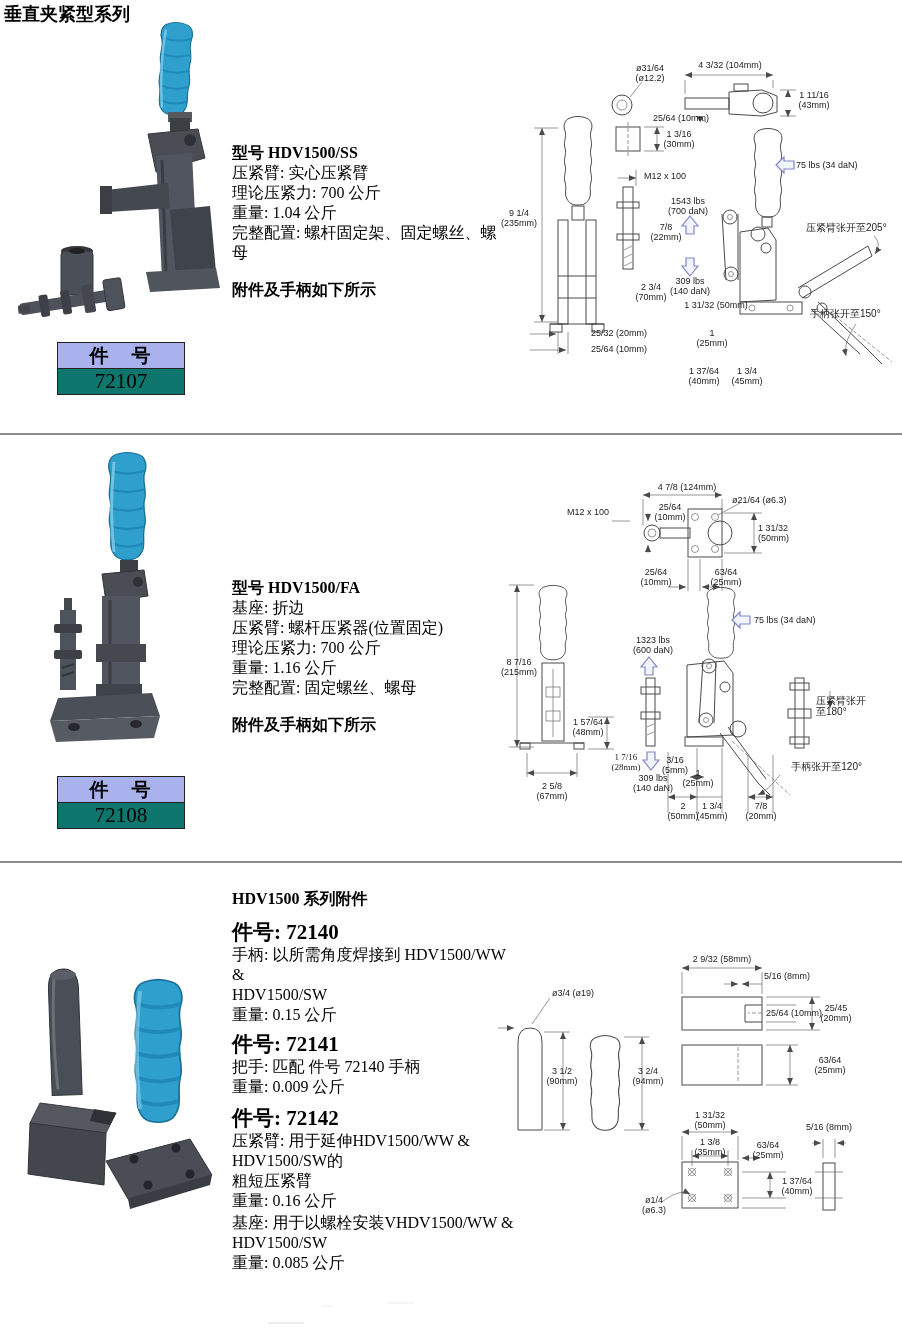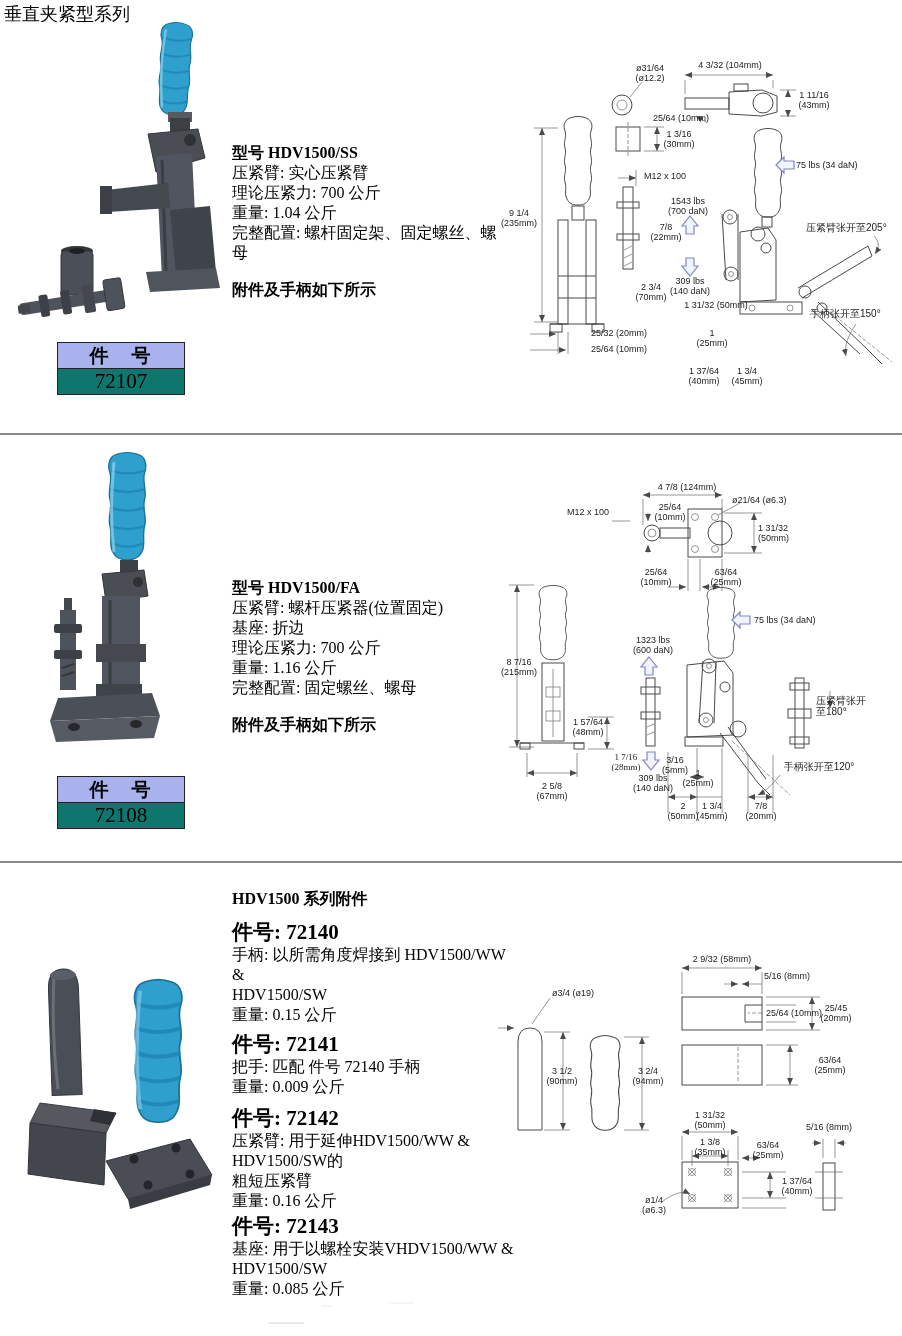--- a/index.html
+++ b/index.html
@@ -1,18 +1,18 @@
 <!DOCTYPE html>
 <html><head>
 <meta charset="utf-8">
 <style>
   html,body{margin:0;padding:0;background:#fff;}
   body{width:902px;height:1336px;position:relative;font-family:"Liberation Serif",serif;color:#000;overflow:hidden;}
   .abs{position:absolute;}
-  .page-title{font-size:18px;font-weight:normal;}
+  .page-title{font-size:18px;font-weight:bold;}
   .spec{font-size:16px;line-height:20px;white-space:pre-line;}
   .spec-model{font-weight:bold;}
   .spec-note{font-weight:bold;margin-top:17px;}
   .divider{position:absolute;left:0;width:902px;height:2px;background:#8a8a8a;}
   .ptable{position:absolute;border:1px solid #222;width:126px;text-align:center;}
   .ptable .hd{background:#aab2ee;border-bottom:1px solid #222;font-weight:bold;font-size:19px;height:25px;line-height:25px;letter-spacing:2px;}
   .ptable .val{background:#0f766e;font-size:21px;height:25px;line-height:25px;}
   .drawing{position:absolute;}
   .drawing svg{position:absolute;left:0;top:0;}
   .dlabel{position:absolute;font-family:"Liberation Sans",sans-serif;font-size:9px;line-height:10px;color:#222;white-space:pre-line;text-align:center;}
@@ -242,22 +242,22 @@
   <rect x="66" y="236" width="46" height="14" fill="#3f434a"></rect>
   <polygon points="28,250 122,245 130,268 20,273" fill="#4b4f57"></polygon>
   <polygon points="20,273 130,268 124,290 26,294" fill="#565a62"></polygon>
   <ellipse cx="44" cy="279" rx="6" ry="4" fill="#26282c"></ellipse>
   <ellipse cx="106" cy="276" rx="6" ry="4" fill="#26282c"></ellipse>
 </svg>
 </div>
 
 <div class="abs" style="left:232px;top:578px;width:276px;">
   <div class="spec spec-model">型号 HDV1500/FA</div>
+  <div class="spec">基座: 折边</div>
   <div class="spec">压紧臂: 螺杆压紧器(位置固定)</div>
-  <div class="spec">基座: 折边</div>
   <div class="spec">理论压紧力: 700 公斤</div>
   <div class="spec">重量: 1.16 公斤</div>
   <div class="spec">完整配置: 固定螺丝、螺母</div>
   <div class="spec spec-note">附件及手柄如下所示</div>
 </div>
 
 <div class="ptable" style="left:57px;top:776px;">
   <div class="hd">件　号</div>
   <div class="val">72108</div>
 </div>
@@ -388,21 +388,21 @@
   <div class="dlabel" style="left:66px;top:252px;width:44px;">1 57/64
 (48mm)</div>
   <div class="dlabel" style="left:104px;top:287px;width:44px;font-family:Liberation Serif, serif;">1 7/16
 (28mm)</div>
   <div class="dlabel" style="left:158px;top:290px;width:34px;">3/16
 (5mm)</div>
   <div class="dlabel" style="left:128px;top:308px;width:50px;">309 lbs
 (140 daN)</div>
   <div class="dlabel" style="left:180px;top:303px;width:36px;">1
 (25mm)</div>
-  <div class="dlabel dlabel-cn" style="left:276px;top:296px;width:86px;text-align:center;position:absolute;">手柄张开至120°</div>
+  <div class="dlabel dlabel-cn" style="left:276px;top:296px;width:86px;text-align:right;position:absolute;">手柄张开至120°</div>
   <div class="dlabel" style="left:32px;top:316px;width:40px;">2 5/8
 (67mm)</div>
   <div class="dlabel" style="left:164px;top:336px;width:38px;">2
 (50mm)</div>
   <div class="dlabel" style="left:192px;top:336px;width:40px;">1 3/4
 (45mm)</div>
   <div class="dlabel" style="left:242px;top:336px;width:38px;">7/8
 (20mm)</div>
 </div>
 
@@ -454,21 +454,20 @@
 重量: 0.009 公斤</div>
   </div>
   <div style="margin-top:8px;">
     <div class="acc-title">件号: 72142</div>
     <div class="acc-body">压紧臂: 用于延伸HDV1500/WW &amp;
 HDV1500/SW的
 粗短压紧臂
 重量: 0.16 公斤</div>
   </div>
   <div style="margin-top:2px;">
-    <div class="acc-title">件号: 72143</div>
     <div class="acc-body">基座: 用于以螺栓安装VHDV1500/WW &amp;
 HDV1500/SW
 重量: 0.085 公斤</div>
   </div>
 </div>
 
 <div class="drawing" style="left:490px;top:940px;width:412px;height:355px;">
 <svg width="412" height="355" viewBox="0 0 412 355">
   <defs>
     <marker id="arr3" markerWidth="9" markerHeight="8" refX="7" refY="3" orient="auto-start-reverse" markerUnits="userSpaceOnUse">

